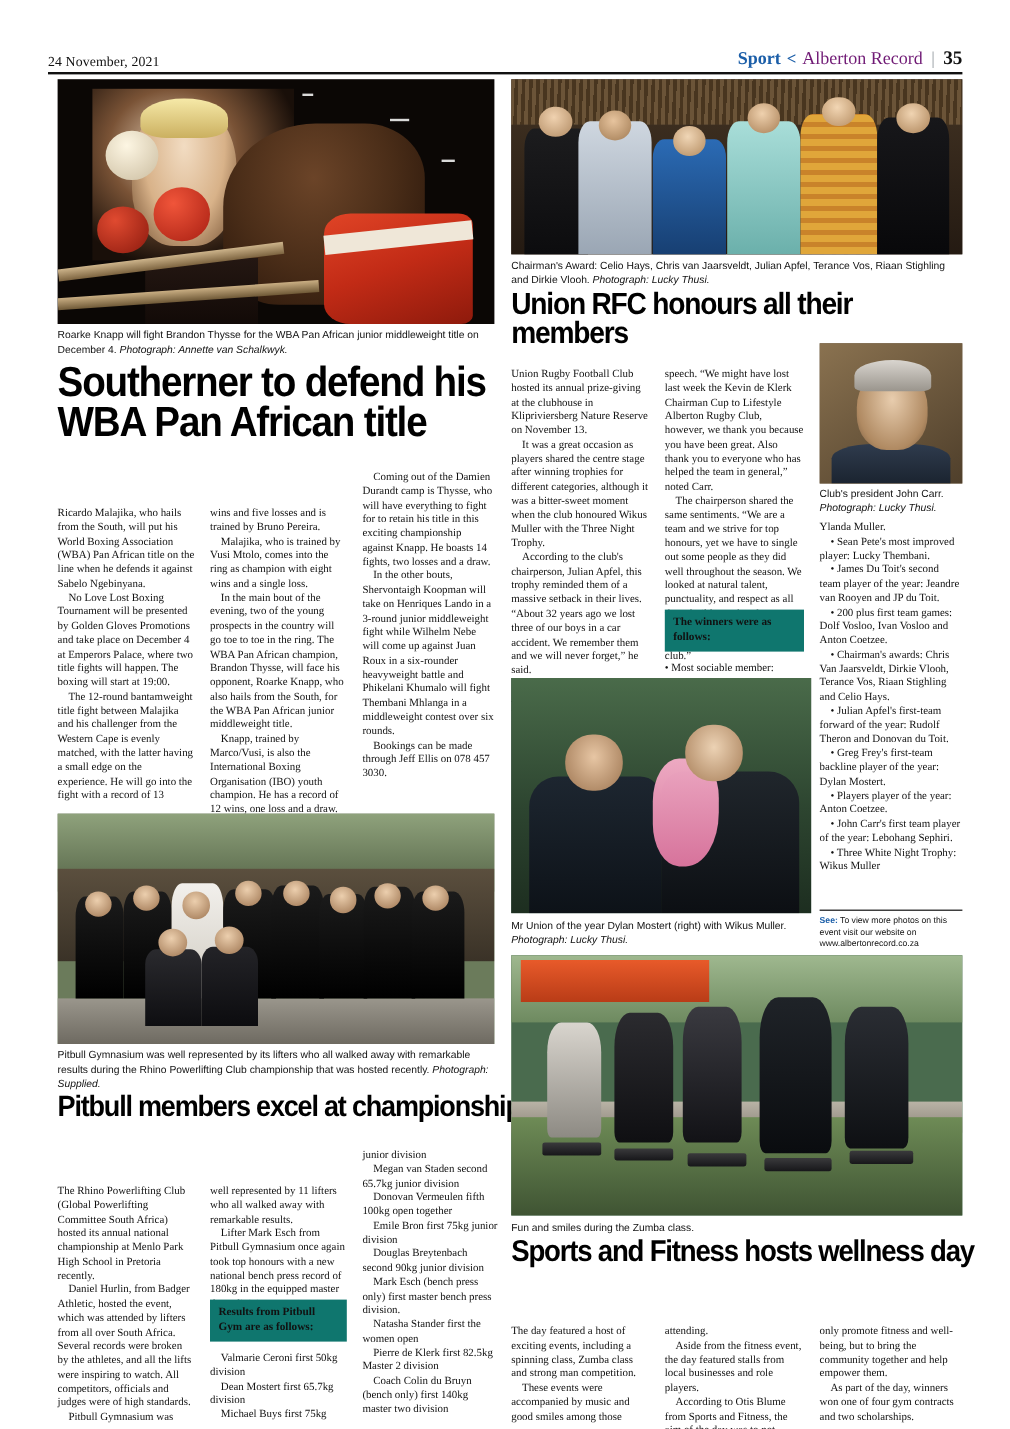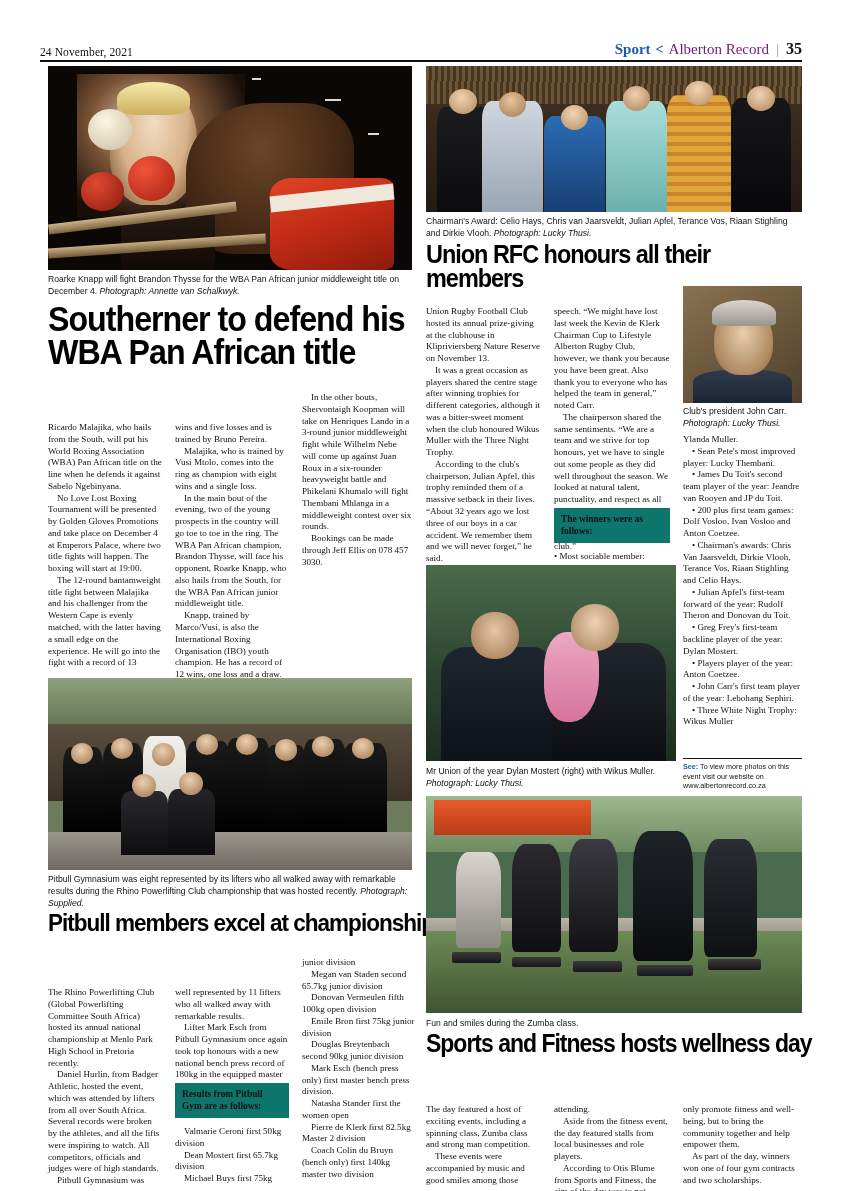--- a/index.html
+++ b/index.html
@@ -239,20 +239,21 @@
     <p>No Love Lost Boxing Tournament will be presented by Golden Gloves Promotions and take place on December 4 at Emperors Palace, where two title fights will happen. The boxing will start at 19:00.</p>
     <p>The 12-round bantamweight title fight between Malajika and his challenger from the Western Cape is evenly matched, with the latter having a small edge on the experience. He will go into the fight with a record of 13</p>
   </div>
   <div class="col" style="left:175px; top:392px; width:114px;">
     <p class="first">wins and five losses and is trained by Bruno Pereira.</p>
     <p>Malajika, who is trained by Vusi Mtolo, comes into the ring as champion with eight wins and a single loss.</p>
     <p>In the main bout of the evening, two of the young prospects in the country will go toe to toe in the ring. The WBA Pan African champion, Brandon Thysse, will face his opponent, Roarke Knapp, who also hails from the South, for the WBA Pan African junior middleweight title.</p>
     <p>Knapp, trained by Marco/Vusi, is also the International Boxing Organisation (IBO) youth champion. He has a record of 12 wins, one loss and a draw.</p>
   </div>
   <div class="col" style="left:302px; top:392px; width:110px;">
+    <p>Coming out of the Damien Durandt camp is Thysse, who will have everything to fight for to retain his title in this exciting championship against Knapp. He boasts 14 fights, two losses and a draw.</p>
     <p>In the other bouts, Shervontaigh Koopman will take on Henriques Lando in a 3-round junior middleweight fight while Wilhelm Nebe will come up against Juan Roux in a six-rounder heavyweight battle and Phikelani Khumalo will fight Thembani Mhlanga in a middleweight contest over six rounds.</p>
     <p>Bookings can be made through Jeff Ellis on 078 457 3030.</p>
   </div>
 
   <div class="photo ph-grp" style="left:426px; top:66px; width:376px; height:146px;">
     <div class="roof"></div>
     <div class="bg"></div>
 
     <div class="p" style="left:3%;  width:14%; height:72%; background:linear-gradient(#1c1c1e,#0c0c0e);"></div>
     <div class="head" style="left:6.2%; top:16%; width:7.4%; height:17%; background:radial-gradient(circle at 45% 35%,#f0d2b0,#b08a62);"></div>
@@ -358,21 +359,21 @@
     <div class="p" style="left:70%; width:12%; height:48%;"></div>
     <div class="hd" style="left:72.6%; top:30%; width:6%; height:11%;"></div>
     <div class="p" style="left:81%; width:12%; height:46%;"></div>
     <div class="hd" style="left:83.6%; top:31%; width:6%; height:11%;"></div>
     <div class="p" style="left:20%; bottom:8%; width:13%; height:33%; background:linear-gradient(#2a2a2e,#0e0e11);"></div>
     <div class="hd" style="left:23%; bottom:38%; width:6.6%; height:12%;"></div>
     <div class="p" style="left:33%; bottom:8%; width:13%; height:34%; background:linear-gradient(#232327,#0c0c0f);"></div>
     <div class="hd" style="left:36%; bottom:39%; width:6.6%; height:12%;"></div>
   </div>
   <div class="cap" style="left:48px; top:874px; width:364px;">
-    <span>Pitbull Gymnasium was eight represented by its lifters who all walked away with remarkable results during the Rhino Powerlifting Club championship that was hosted recently.</span>
+    <span>Pitbull Gymnasium was well represented by its lifters who all walked away with remarkable results during the Rhino Powerlifting Club championship that was hosted recently.</span>
     <i>Photograph: Supplied.</i>
   </div>
 
   <div class="hl" style="left:48px; top:911px; width:420px; font-size:24.5px;">
     <div>Pitbull members excel at championship</div>
   </div>
 
   <div class="col" style="left:48px; top:957px; width:114px;">
     <p class="first">The Rhino Powerlifting Club (Global Powerlifting Committee South Africa) hosted its annual national championship at Menlo Park High School in Pretoria recently.</p>
     <p>Daniel Hurlin, from Badger Athletic, hosted the event, which was attended by lifters from all over South Africa. Several records were broken by the athletes, and all the lifts were inspiring to watch. All competitors, officials and judges were of high standards.</p>
@@ -388,21 +389,21 @@
   </div>
   <div class="col" style="left:175px; top:1126px; width:114px;">
     <p>Valmarie Ceroni first 50kg division</p>
     <p>Dean Mostert first 65.7kg division</p>
     <p>Michael Buys first 75kg</p>
   </div>
 
   <div class="col" style="left:302px; top:957px; width:114px;">
     <p class="noind">junior division</p>
     <p>Megan van Staden second 65.7kg junior division</p>
-    <p>Donovan Vermeulen fifth 100kg open division</p>
+    <p>Donovan Vermeulen fifth 100kg open together</p>
     <p>Emile Bron first 75kg junior division</p>
     <p>Douglas Breytenbach second 90kg junior division</p>
     <p>Mark Esch (bench press only) first master bench press division.</p>
     <p>Natasha Stander first the women open</p>
     <p>Pierre de Klerk first 82.5kg Master 2 division</p>
     <p>Coach Colin du Bruyn (bench only) first 140kg master two division</p>
   </div>
 
   <div class="photo ph-zumba" style="left:426px; top:796px; width:376px; height:217px;">
     <div class="sky"></div>

